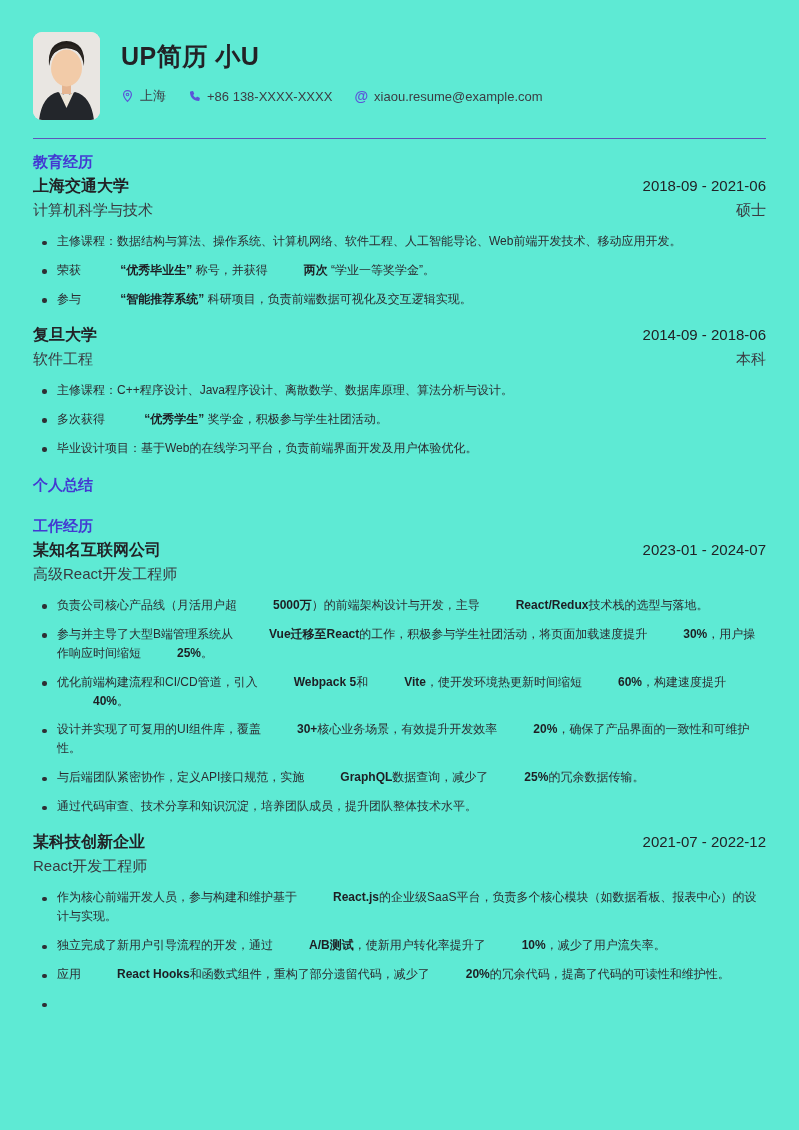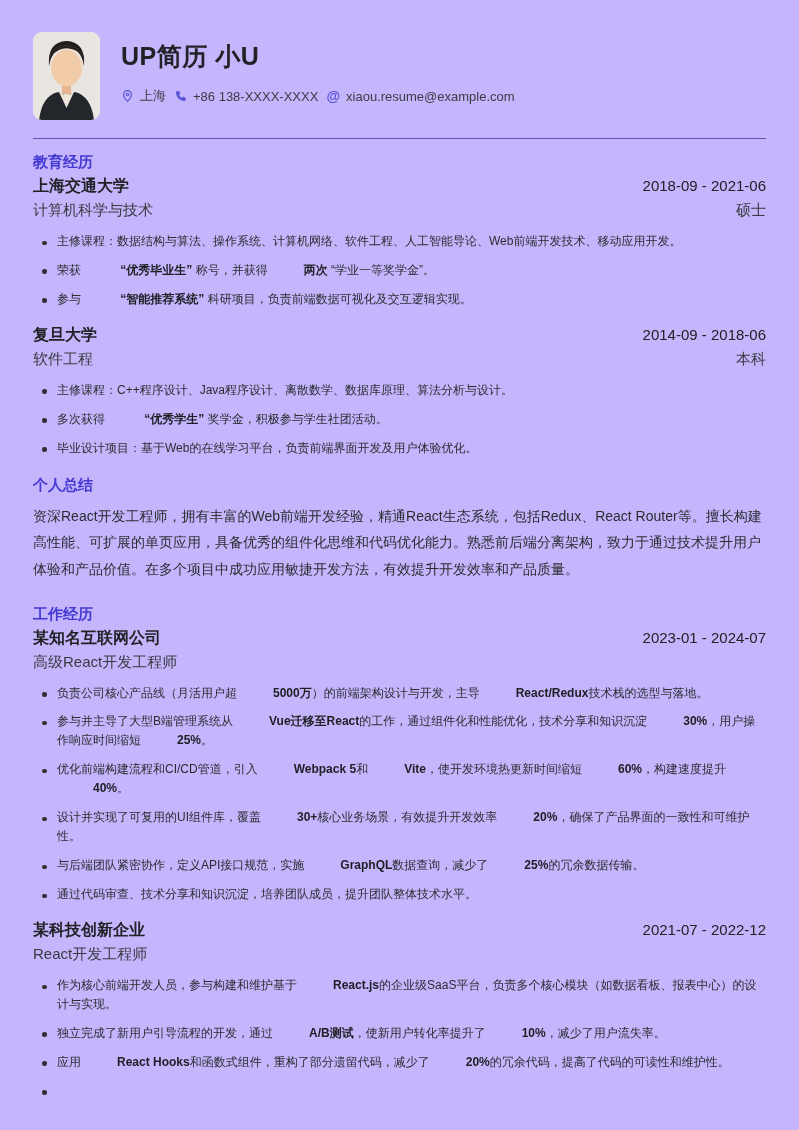--- a/index.html
+++ b/index.html
@@ -5,29 +5,29 @@
   :root{
     --accent:#4339d2;
     --divider:#5e55bb;
     --icon:#5b55d8;
     --text:#2c2c31;
     --heading:#222226;
   }
   *{box-sizing:border-box;}
   html,body{margin:0;padding:0;background:#ffffff;}
   body{font-family:"Liberation Sans","DejaVu Sans",sans-serif;color:var(--text);}
-  .page{width:799px;height:1130px;background:#c4b5fd;overflow:hidden;position:relative;}
+  .page{width:799px;height:1130px;background:#5eead4;overflow:hidden;position:relative;}
 
   
   .rheader{display:flex;gap:21px;padding:32px 33px 0 33px;align-items:flex-start;}
   .avatar{width:67px;height:88px;border-radius:9px;overflow:hidden;flex:0 0 auto;background:#e9e6e2;}
   .avatar svg{display:block;width:100%;height:100%;}
   .header-text{padding-top:8px;}
   .name{font-size:25px;font-weight:700;color:var(--heading);margin:0 0 14px 0;letter-spacing:.5px;}
-  .contact-row{display:flex;align-items:center;gap:8px;font-size:13px;color:#3c3c43;}
+  .contact-row{display:flex;align-items:center;gap:22px;font-size:13px;color:#3c3c43;}
   .contact-item{display:flex;align-items:center;gap:6px;}
   .cicon{color:var(--icon);display:inline-flex;align-items:center;}
   .at-glyph{font-size:14px;font-weight:600;line-height:1;}
 
   .divider{border:none;border-top:1.6px solid var(--divider);margin:18px 33px 0 33px;}
 
   
   main{padding:14px 33px 0 33px;}
   .section{margin:0 0 18px 0;}
   .section-title{color:var(--accent);font-size:15px;font-weight:700;margin:0 0 4px 0;}
@@ -133,40 +133,39 @@
                 <li><span><span>多次获得 </span><b>“优秀学生”</b><span> 奖学金，积极参与学生社团活动。</span></span></li>
 
                 <li><span><span>毕业设计项目：基于Web的在线学习平台，负责前端界面开发及用户体验优化。</span></span></li>
               </ul>
           </div>
         </div>
     </section>
 
     <section class="section section-summary">
       <h2 class="section-title">个人总结</h2>
-      <p class="summary-text">资深React开发工程师，拥有丰富的Web前端开发经验，精通React生态系统，包括Redux、React Router等。擅长构建高性能、可扩展的单页应用，具备优秀的组件化思维和代码优化能力。熟悉前后端分离架构，致力于通过技术提升用户体验和产品价值。在多个项目中成功应用敏捷开发方法，有效提升开发效率和产品质量。</p>
     </section>
 
     <section class="section">
       <h2 class="section-title">工作经历</h2>
       <div>
 
           <div class="entry">
             <div class="entry-head">
               <span class="entry-heading">某知名互联网公司</span>
               <span class="entry-date">2023-01 - 2024-07</span>
             </div>
             <div class="entry-sub">
               <span>高级React开发工程师</span>
             </div>
             <ul class="bullets">
 
                 <li><span><span>负责公司核心产品线（月活用户超</span><b>5000万</b><span>）的前端架构设计与开发，主导</span><b>React/Redux</b><span>技术栈的选型与落地。</span></span></li>
 
-                <li><span><span>参与并主导了大型B端管理系统从</span><b>Vue迁移至React</b><span>的工作，通过组件化和性能优化，技术分享和知识沉淀</span><b>30%</b><span>，用户操作响应时间缩短</span><b>25%</b><span>。</span></span></li>
+                <li><span><span>参与并主导了大型B端管理系统从</span><b>Vue迁移至React</b><span>的工作，积极参与学生社团活动，将页面加载速度提升</span><b>30%</b><span>，用户操作响应时间缩短</span><b>25%</b><span>。</span></span></li>
 
                 <li><span><span>优化前端构建流程和CI/CD管道，引入</span><b>Webpack 5</b><span>和</span><b>Vite</b><span>，使开发环境热更新时间缩短</span><b>60%</b><span>，构建速度提升</span><b>40%</b><span>。</span></span></li>
 
                 <li><span><span>设计并实现了可复用的UI组件库，覆盖</span><b>30+</b><span>核心业务场景，有效提升开发效率</span><b>20%</b><span>，确保了产品界面的一致性和可维护性。</span></span></li>
 
                 <li><span><span>与后端团队紧密协作，定义API接口规范，实施</span><b>GraphQL</b><span>数据查询，减少了</span><b>25%</b><span>的冗余数据传输。</span></span></li>
 
                 <li><span><span>通过代码审查、技术分享和知识沉淀，培养团队成员，提升团队整体技术水平。</span></span></li>
               </ul>
           </div>

